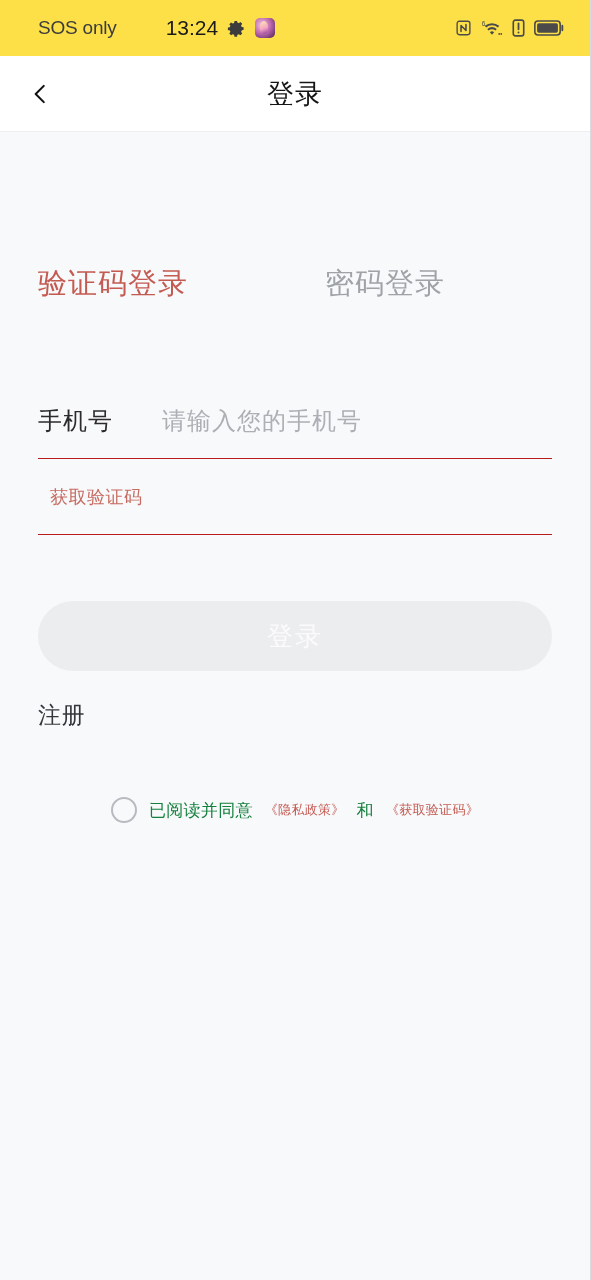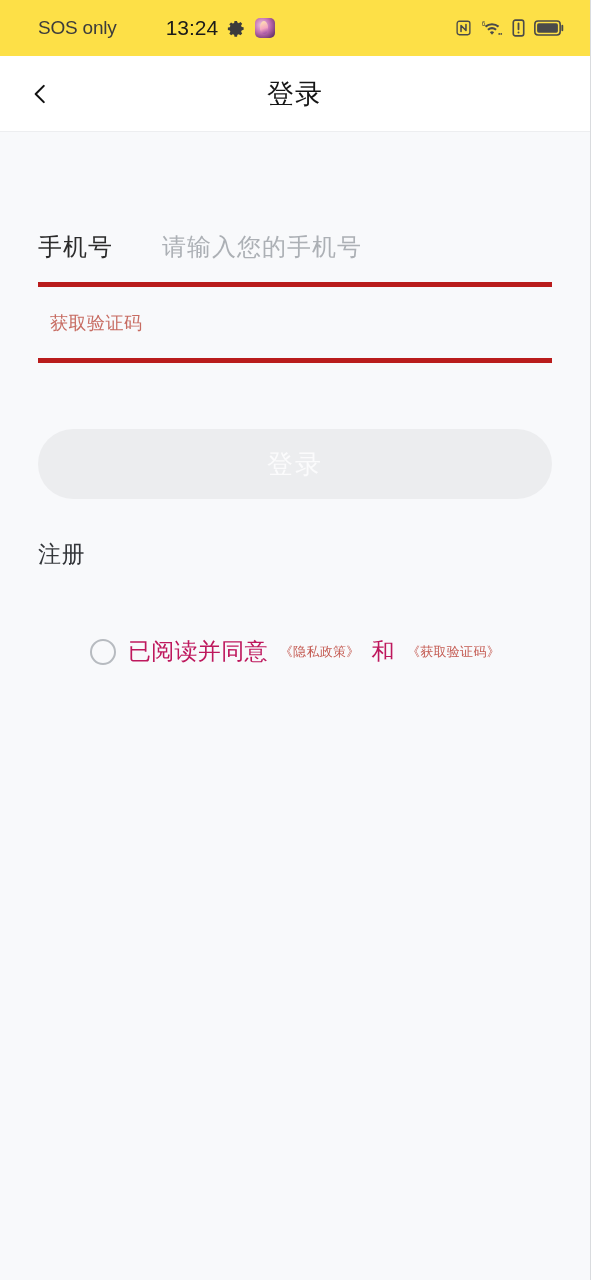--- a/index.html
+++ b/index.html
@@ -126,21 +126,21 @@
   .tab-active { color: #C45B52; }
   .tab-inactive { color: #9FA3A8; margin-left: 137px; }
 
   
   .form-block { margin-top: 79px; }
 
   .field-row {
     display: flex;
     align-items: center;
     height: 76px;
-    border-bottom: 5px solid #b91c1c;
+    border-bottom: 1px solid #b91c1c;
   }
   .field-label {
     font-size: 24px;
     color: #2B2B2B;
     width: 124px;
     flex-shrink: 0;
     letter-spacing: 1px;
   }
   .field-input {
     flex: 1;
@@ -176,21 +176,21 @@
     background: #ECEDEF;
     color: #FBFBFC;
     font-family: inherit;
     font-size: 26px;
     letter-spacing: 2px;
     cursor: pointer;
   }
 
   
   .links-row {
-    margin-top: 40px;
+    margin-top: 29px;
     display: flex;
     align-items: center;
     justify-content: space-between;
   }
   .link-text {
     font-size: 23px;
     color: #33363A;
     background: none;
     border: none;
     padding: 0;
@@ -210,22 +210,22 @@
   .agree-checkbox {
     width: 26px; height: 26px;
     border-radius: 50%;
     border: 2px solid #B7BBC0;
     background: transparent;
     cursor: pointer;
     flex-shrink: 0;
     padding: 0;
   }
   .agree-text {
-    font-size: 23px;
-    color: #be185d;
+    font-size: 17px;
+    color: #15803d;
     letter-spacing: 0.3px;
   }
   .agree-link {
     font-size: 13px;
     color: #C45B52;
     background: none;
     border: none;
     padding: 0;
     font-family: inherit;
     cursor: pointer;
@@ -287,20 +287,24 @@
       <svg class="icon-chevron-left" viewBox="0 0 24 24" fill="none" stroke="#111111" stroke-width="1.9" stroke-linecap="round" stroke-linejoin="round">
         <path d="M15.5 4.5 8 12l7.5 7.5"></path>
       </svg>
     </span>
   </button>
   <div class="header-title">登录</div>
 </div>
 
 <div class="page-body">
 
+  <div class="tab-row">
+    <button class="tab tab-active">验证码登录</button>
+    <button class="tab tab-inactive">密码登录</button>
+  </div>
 
   <div class="form-block">
 
     <div class="field-row">
       <span class="field-label">手机号</span>
       <input class="field-input" type="text" placeholder="请输入您的手机号" style="">
     </div>
 
     <div class="field-row">
       <button class="code-btn">获取验证码</button>

